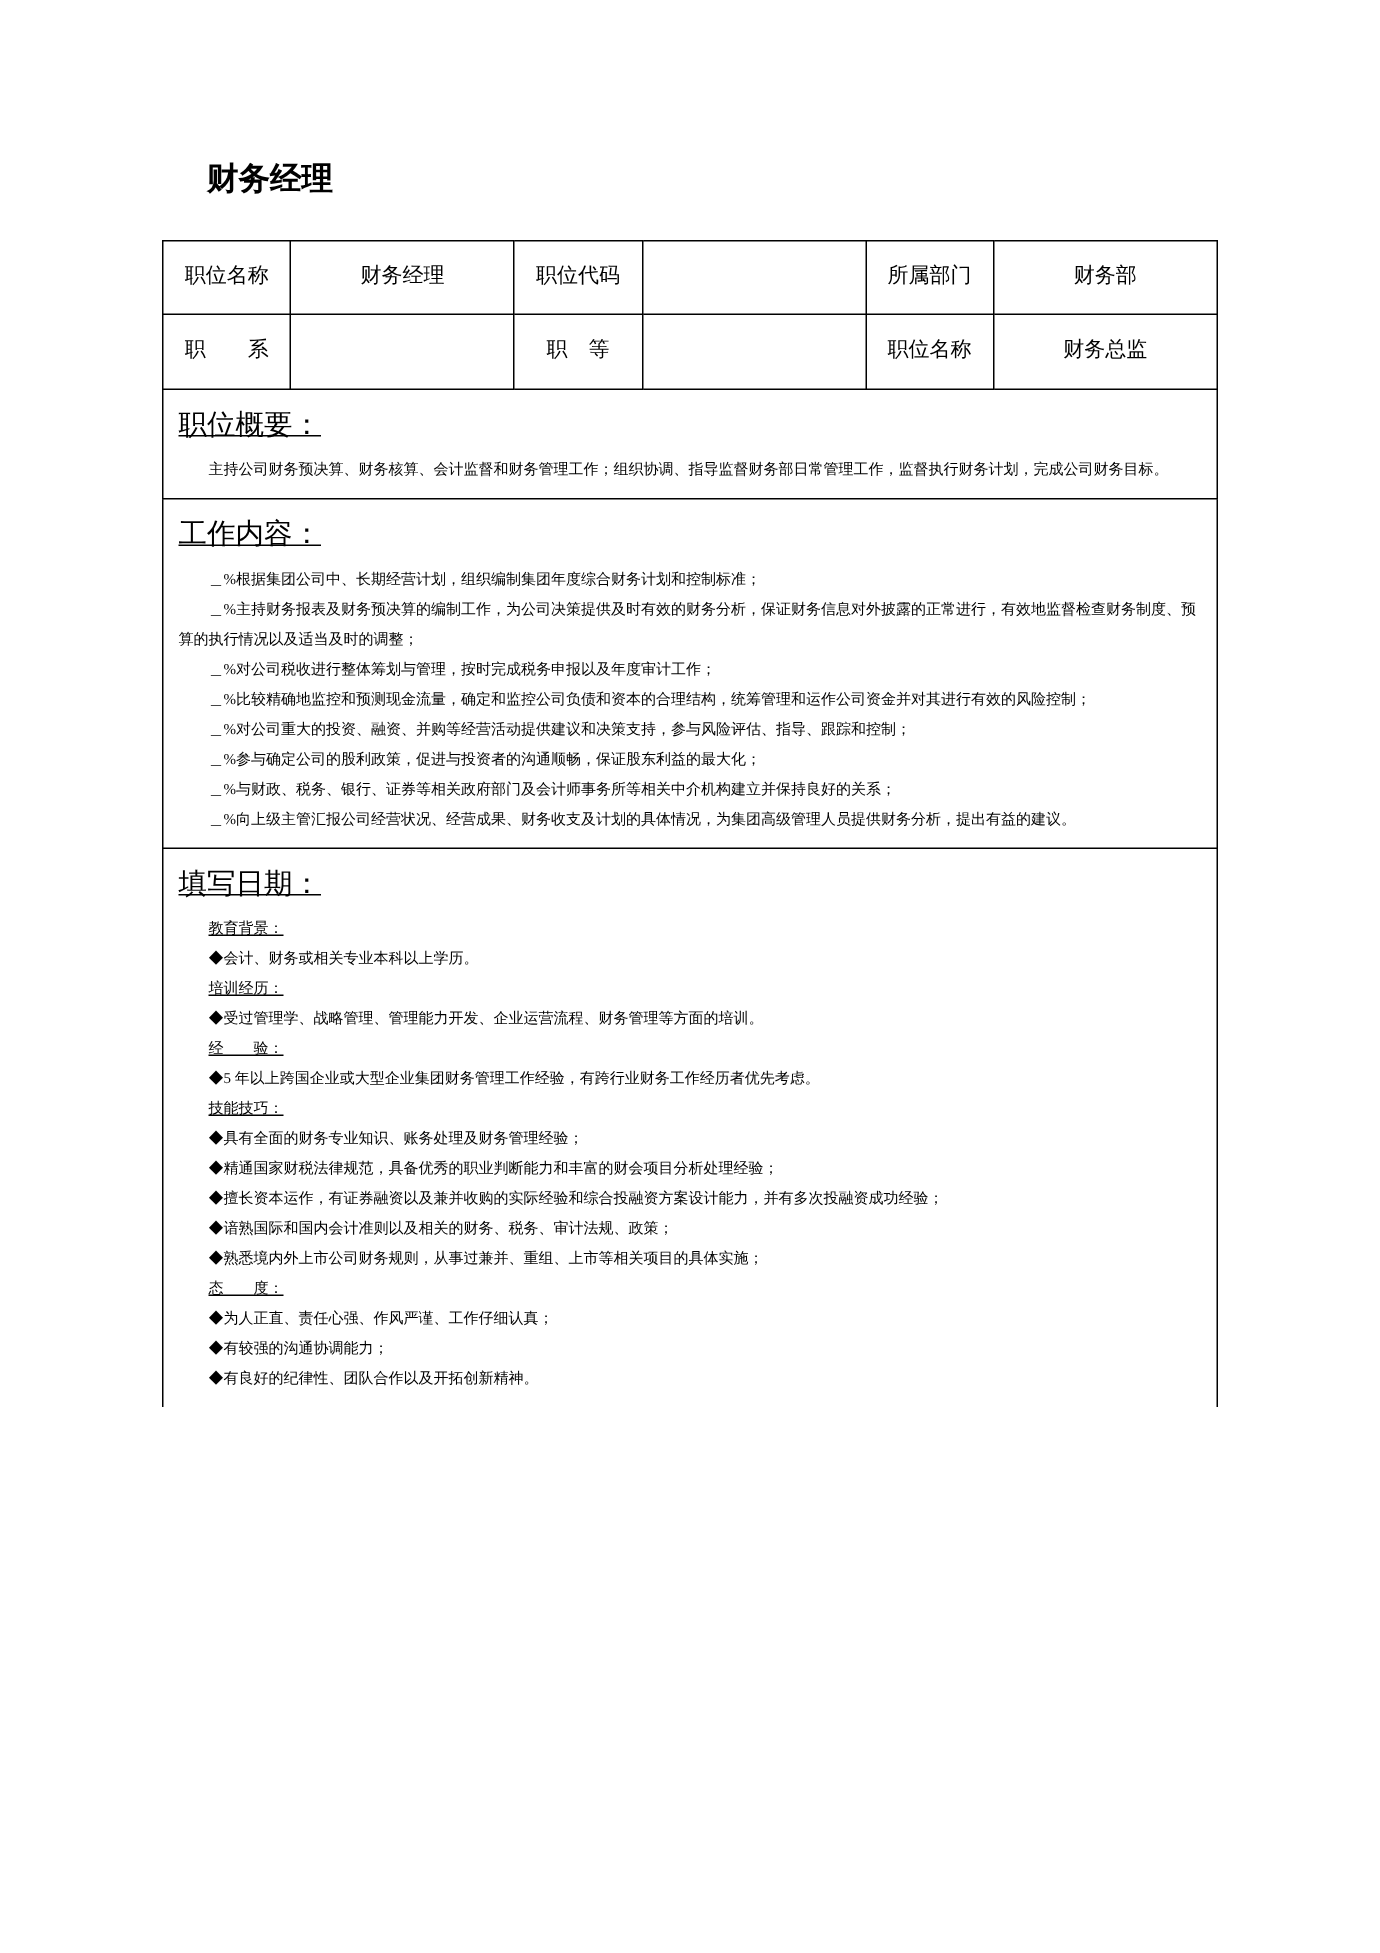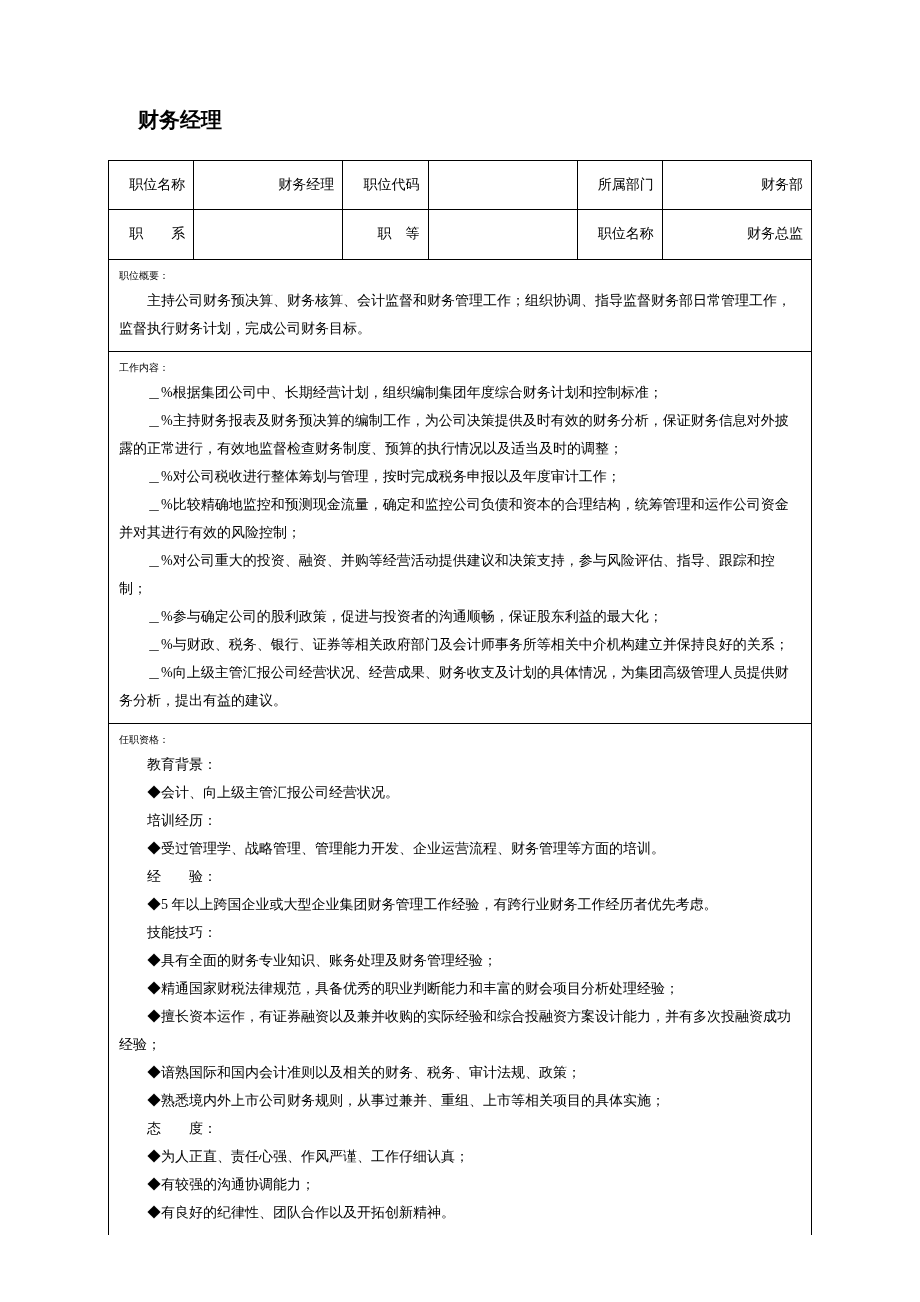--- a/index.html
+++ b/index.html
@@ -23,49 +23,51 @@
       margin-left: 30px;
       font-family: "SimHei", "黑体", sans-serif;
     }
     table {
       width: 100%;
       border-collapse: collapse;
     }
     table.header-table td {
       border: 1px solid #000;
       padding: 11px 8px;
-      text-align: right;
+      text-align: center;
       height: 32px;
       font-size: 14px;
     }
     table.header-table td.label {
       font-weight: normal;
       width: 12%;
       letter-spacing: 0;
     }
     table.header-table td.val {
       width: 21%;
     }
     .section {
       border-left: 1px solid #000;
       border-right: 1px solid #000;
       border-bottom: 1px solid #000;
       padding: 6px 10px 8px 10px;
     }
     .section .heading {
-      font-size: 10px;
+      font-size: 19px;
       margin-bottom: 2px;
+      text-decoration: underline;
     }
     .section p {
       text-indent: 2em;
       margin: 0;
-      font-size: 14px;
+      font-size: 10px;
       line-height: 2.0;
     }
     .subheading {
+      text-decoration: underline;
       text-indent: 2em;
       display: block;
       margin-top: 2px;
     }
     .bullet {
       text-indent: 2em;
     }
   </style>
 </head>
 <body>
@@ -104,24 +106,24 @@
   <p>＿%主持财务报表及财务预决算的编制工作，为公司决策提供及时有效的财务分析，保证财务信息对外披露的正常进行，有效地监督检查财务制度、预算的执行情况以及适当及时的调整；</p>
   <p>＿%对公司税收进行整体筹划与管理，按时完成税务申报以及年度审计工作；</p>
   <p>＿%比较精确地监控和预测现金流量，确定和监控公司负债和资本的合理结构，统筹管理和运作公司资金并对其进行有效的风险控制；</p>
   <p>＿%对公司重大的投资、融资、并购等经营活动提供建议和决策支持，参与风险评估、指导、跟踪和控制；</p>
   <p>＿%参与确定公司的股利政策，促进与投资者的沟通顺畅，保证股东利益的最大化；</p>
   <p>＿%与财政、税务、银行、证券等相关政府部门及会计师事务所等相关中介机构建立并保持良好的关系；</p>
   <p>＿%向上级主管汇报公司经营状况、经营成果、财务收支及计划的具体情况，为集团高级管理人员提供财务分析，提出有益的建议。</p>
 </div>
 
 <div class="section" style="border-bottom:none;">
-  <div class="heading">任职资格：</div>
+  <div class="heading">填写日期：</div>
 
   <p class="subheading">教育背景：</p>
-  <p class="bullet">◆会计、向上级主管汇报公司经营状况。</p>
+  <p class="bullet">◆会计、财务或相关专业本科以上学历。</p>
 
   <p class="subheading">培训经历：</p>
   <p class="bullet">◆受过管理学、战略管理、管理能力开发、企业运营流程、财务管理等方面的培训。</p>
 
   <p class="subheading">经　　验：</p>
   <p class="bullet">◆5 年以上跨国企业或大型企业集团财务管理工作经验，有跨行业财务工作经历者优先考虑。</p>
 
   <p class="subheading">技能技巧：</p>
   <p class="bullet">◆具有全面的财务专业知识、账务处理及财务管理经验；</p>
   <p class="bullet">◆精通国家财税法律规范，具备优秀的职业判断能力和丰富的财会项目分析处理经验；</p>

